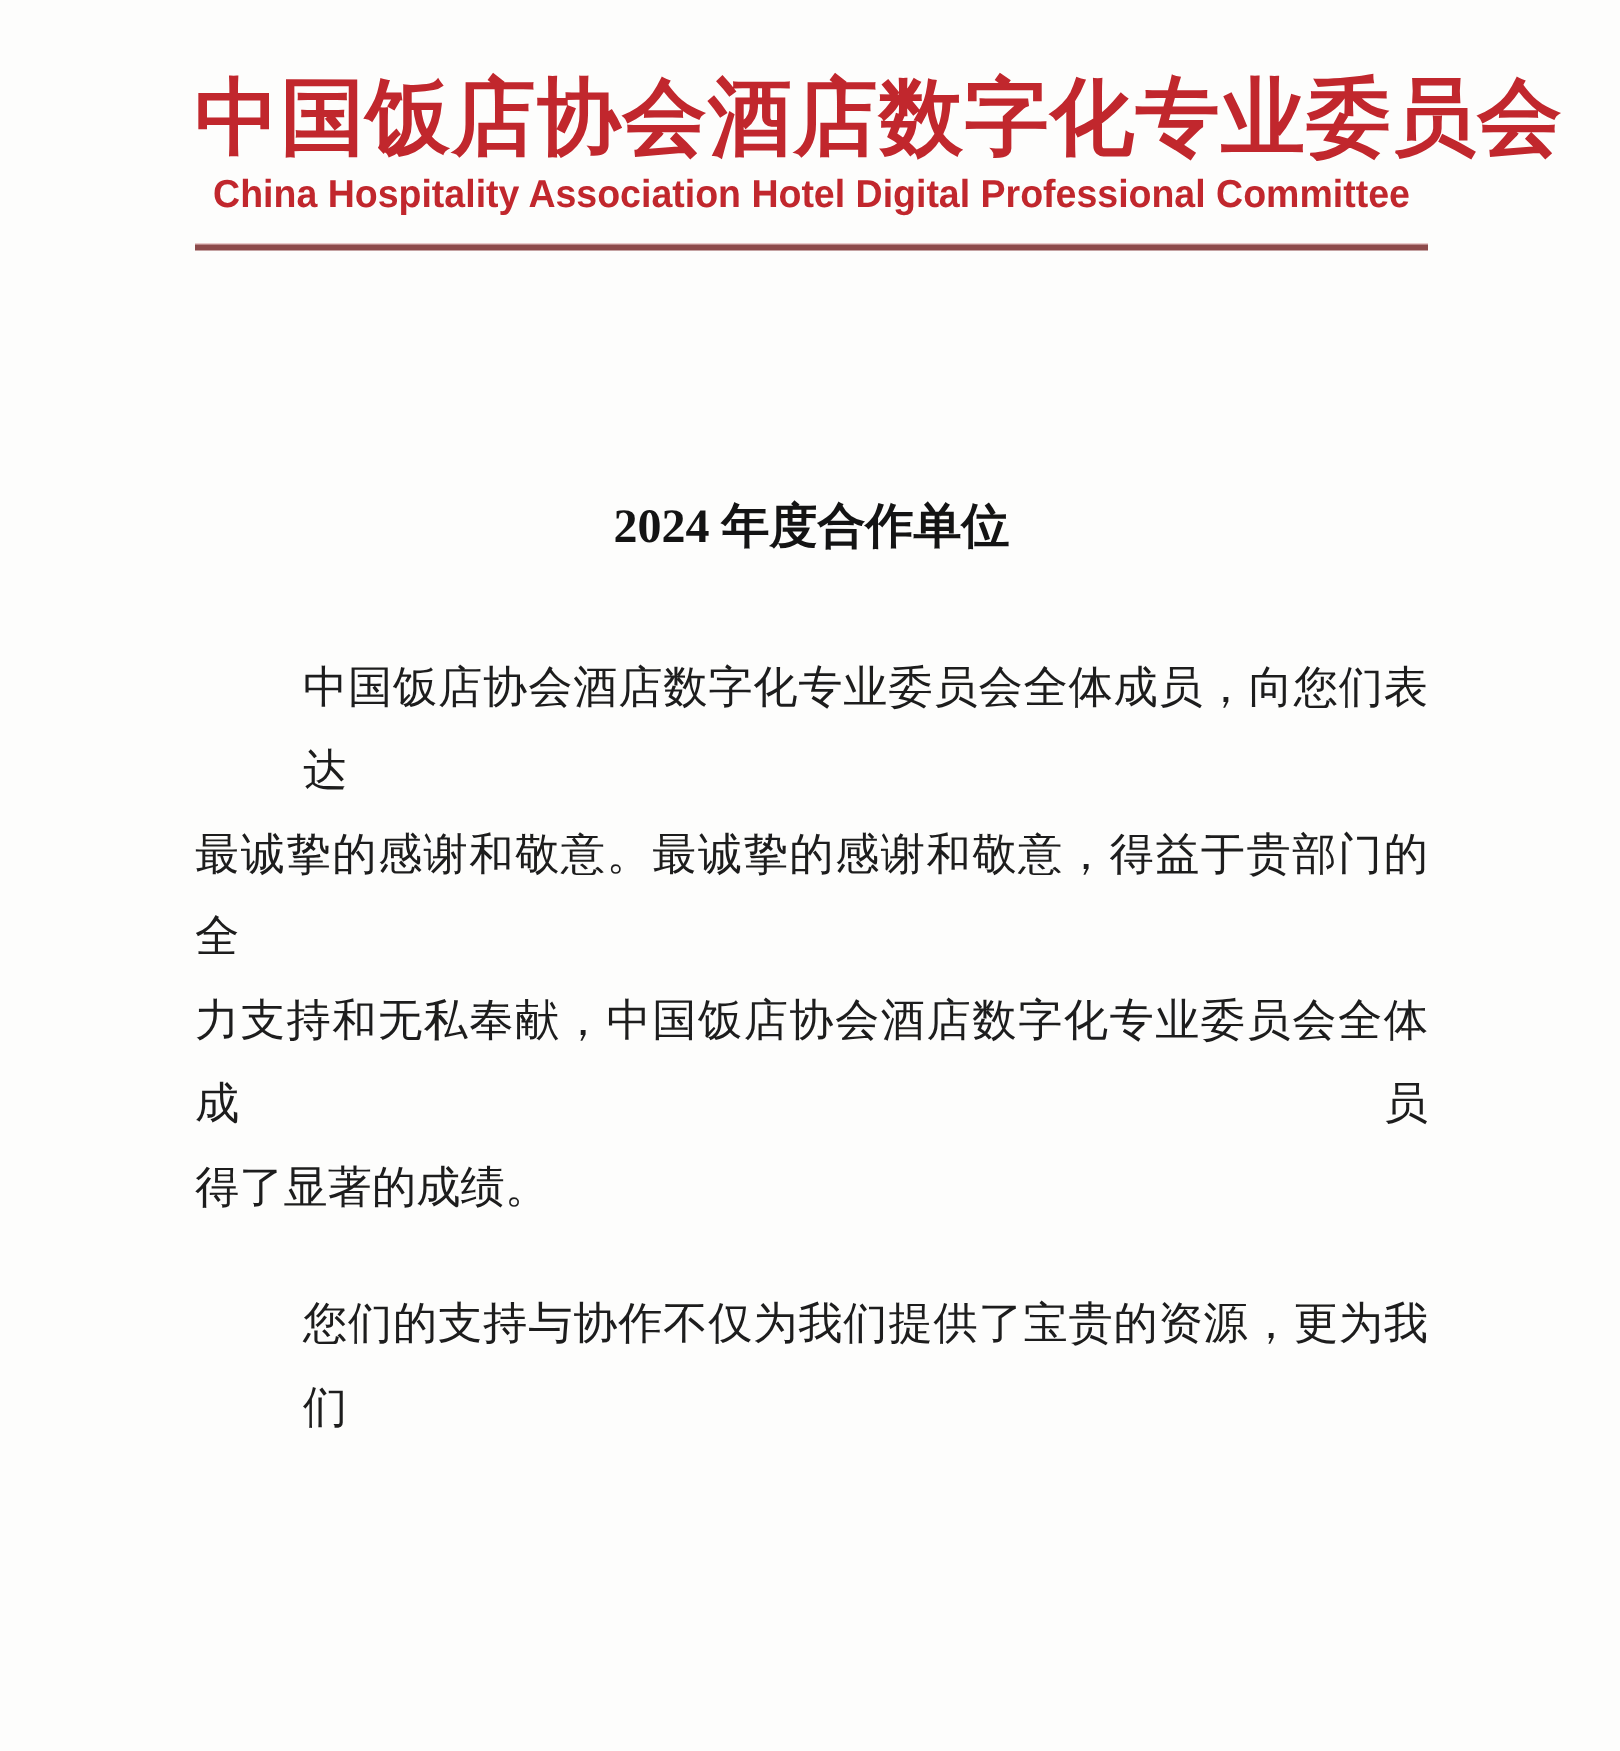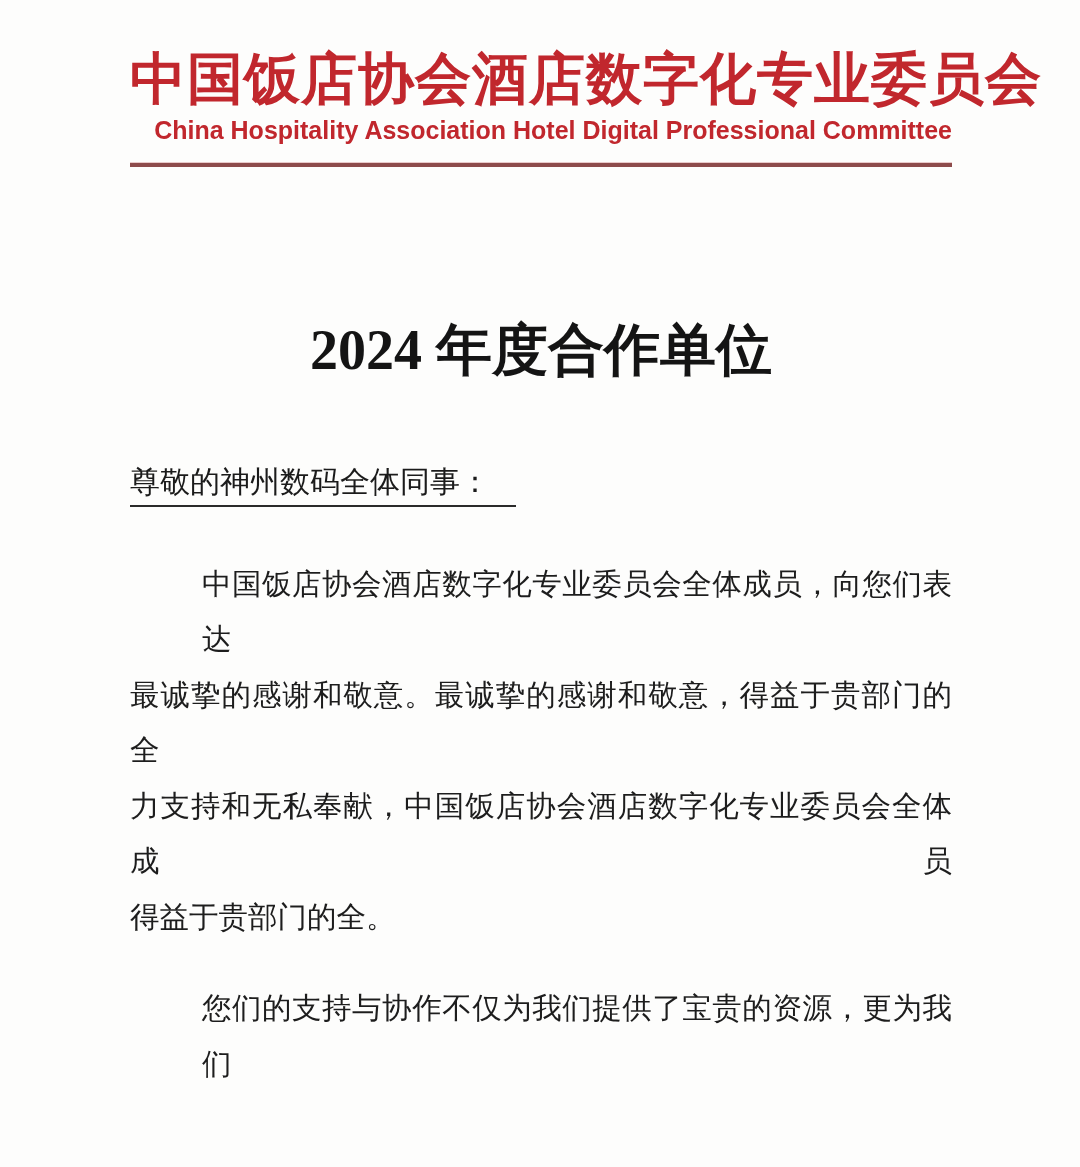--- a/index.html
+++ b/index.html
@@ -13,21 +13,21 @@
     height: 1167px;
     margin: 0 auto;
     background: #fdfdfc;
     overflow: hidden;
     font-family: "Liberation Serif", "DejaVu Serif", serif;
     color: #1b1b1b;
     box-sizing: border-box;
     padding: 50px 128px 0 130px;
   }
   
-  .letterhead { text-align: right; }
+  .letterhead { text-align: center; }
   .letterhead-zh {
     font-size: 56px;
     font-weight: 700;
     line-height: 1.05;
     color: #c1272d;
     letter-spacing: 1px;
     white-space: nowrap;
   }
   .letterhead-en {
     margin-top: 7px;
@@ -43,21 +43,21 @@
     margin-top: 17px;
     height: 4px;
     background: #8d4b4b;
     border-top: 1px solid #e9caca;
   }
   
   .doc-title {
     margin-top: 152px;
     text-align: center;
     font-weight: 700;
-    font-size: 56px;
+    font-size: 32px;
     line-height: 63px;
     color: #141414;
   }
   
   .salutation {
     margin-top: 80px;
     font-size: 30px;
     line-height: 40px;
   }
   .salutation .underlined {
@@ -90,30 +90,27 @@
   <div class="letterhead">
     <div class="letterhead-zh">中国饭店协会酒店数字化专业委员会</div>
     <div class="letterhead-en">China Hospitality Association Hotel Digital Professional Committee</div>
     <div class="letterhead-rule"></div>
   </div>
 
   <div class="doc-title">
     <div>2024 年度合作单位</div>
   </div>
 
-  <div class="salutation">
-    <span class="underlined">尊敬的神州数码全体同事：</span>
-  </div>
 
   <div class="letter-body">
 
     <p class="line indent just">中国饭店协会酒店数字化专业委员会全体成员，向您们表达</p>
     <p class="line just">最诚挚的感谢和敬意。最诚挚的感谢和敬意，得益于贵部门的全</p>
     <p class="line just">力支持和无私奉献，中国饭店协会酒店数字化专业委员会全体成员</p>
-    <p class="line">得益于贵部门的全。</p>
+    <p class="line">得了显著的成绩。</p>
 
     <div class="para-gap"></div>
 
     <p class="line indent just">您们的支持与协作不仅为我们提供了宝贵的资源，更为我们</p>
 
   </div>
 
 </div>
 
 </body></html>

